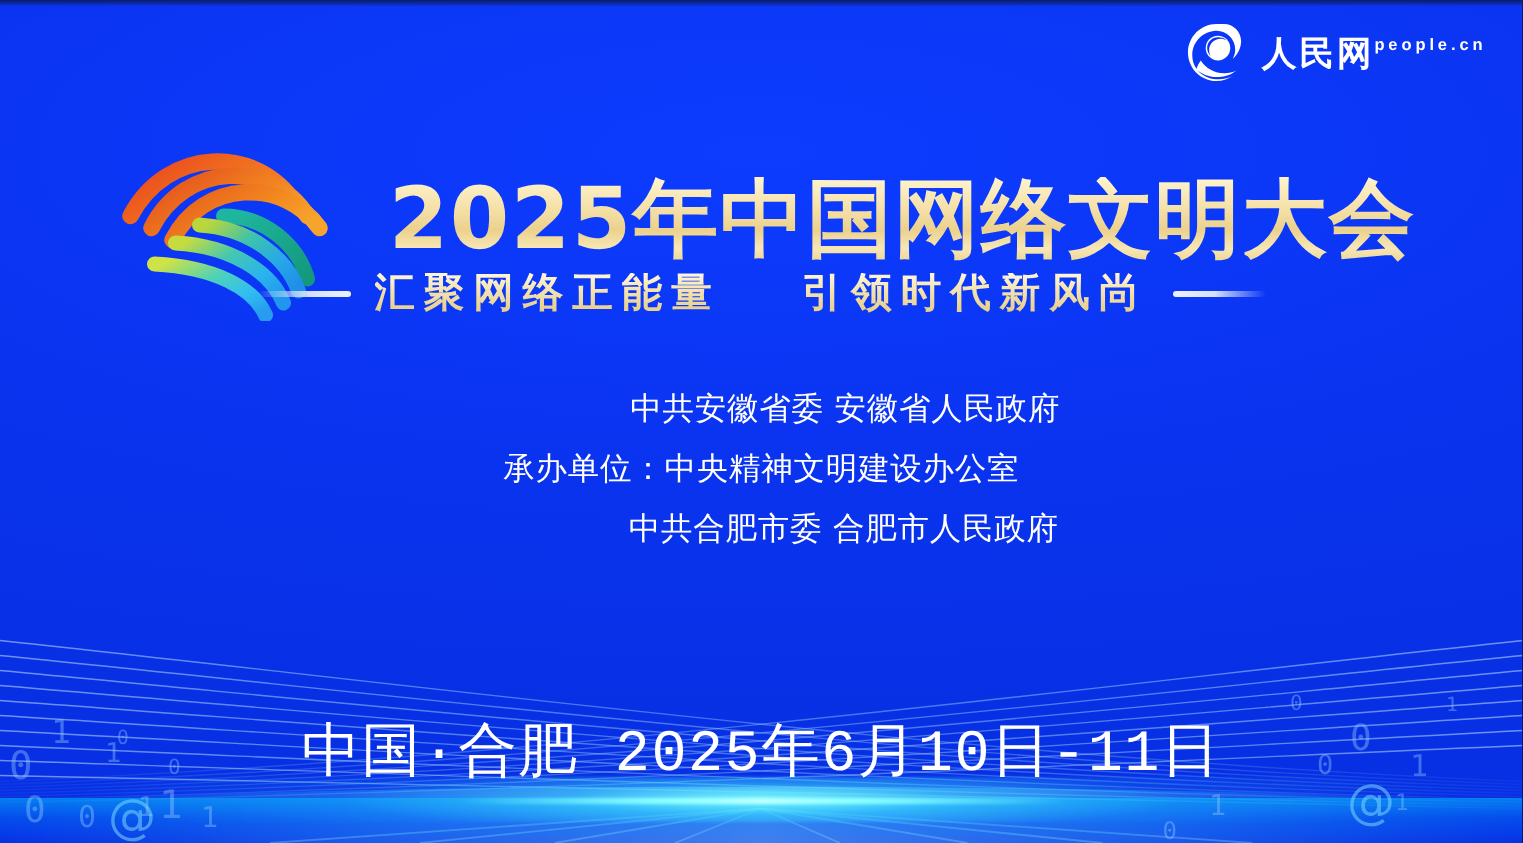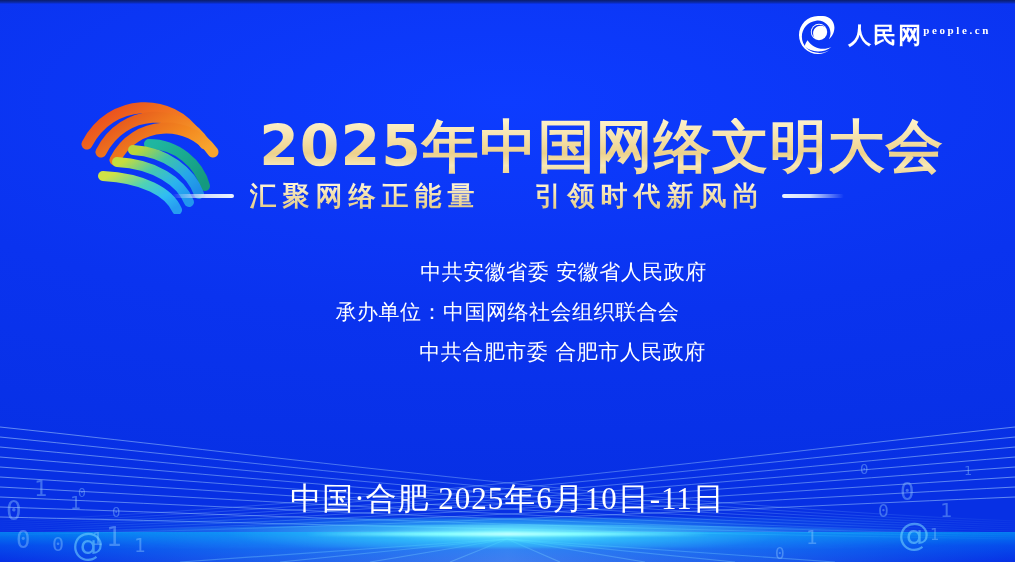--- a/index.html
+++ b/index.html
@@ -127,21 +127,20 @@
     letter-spacing: 2px;
     line-height: 1.05;
   }
   .people-en {
     color: #ffffff;
     font-size: 11px;
     font-weight: 700;
     letter-spacing: 2.6px;
     line-height: 1.1;
     margin-top: 1px;
-    font-family: Liberation Serif, serif;
   }
 
   
   .header-row {
     position: absolute;
     top: 82px;
     left: 0; right: 0;
     z-index: 20;
     display: flex;
     align-items: center;
@@ -233,22 +232,22 @@
   .org-line.indent-3 { padding-left: 110px; }
 
   
   .venue-line {
     position: absolute;
     top: 482px;
     left: 0; right: 0;
     z-index: 20;
     text-align: center;
     color: #ffffff;
-    font-family: Liberation Serif, serif;
-    font-size: 31px;
+    font-family: Liberation Mono, monospace;
+    font-size: 39px;
     font-weight: 400;
     letter-spacing: 1px;
     line-height: 1.1;
     white-space: nowrap;
   }
 </style>
 </head>
 <body>
 
 <div id="poster">
@@ -428,19 +427,19 @@
   <div class="slogan-row">
     <span class="slogan-rule left"></span>
     <span class="slogan-text">汇聚网络正能量</span>
     <span class="slogan-gap"></span>
     <span class="slogan-text">引领时代新风尚</span>
     <span class="slogan-rule right"></span>
   </div>
 
   <div class="org-block">
     <div class="org-line indent-1">中共安徽省委  安徽省人民政府</div>
-    <div class="org-line">承办单位：中国网络社会组织联合会</div>
+    <div class="org-line">承办单位：中央精神文明建设办公室</div>
     <div class="org-line indent-3">中共合肥市委  合肥市人民政府</div>
   </div>
 
   <div class="venue-line">中国·合肥  2025年6月10日-11日</div>
 
 </div>
 
 </body></html>

